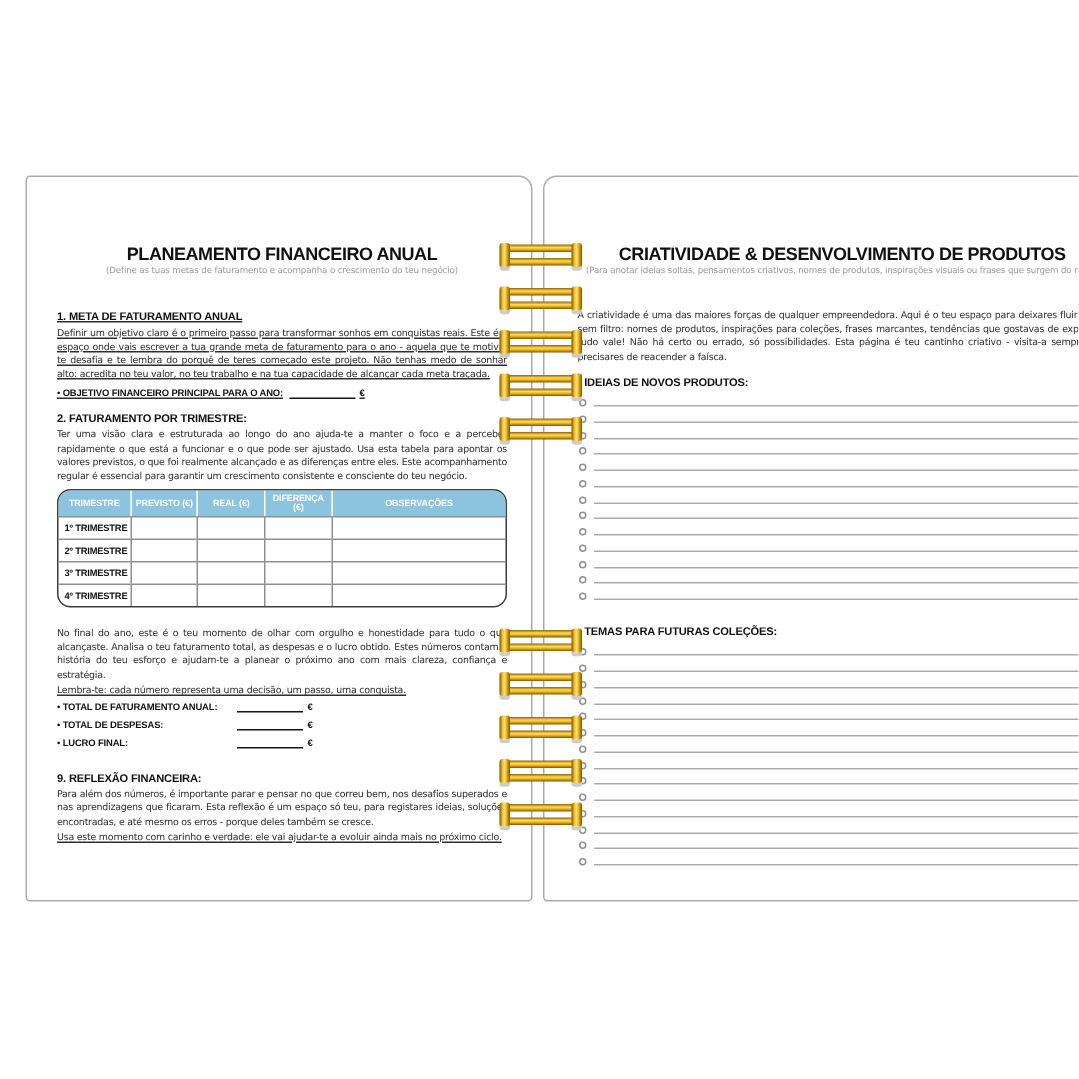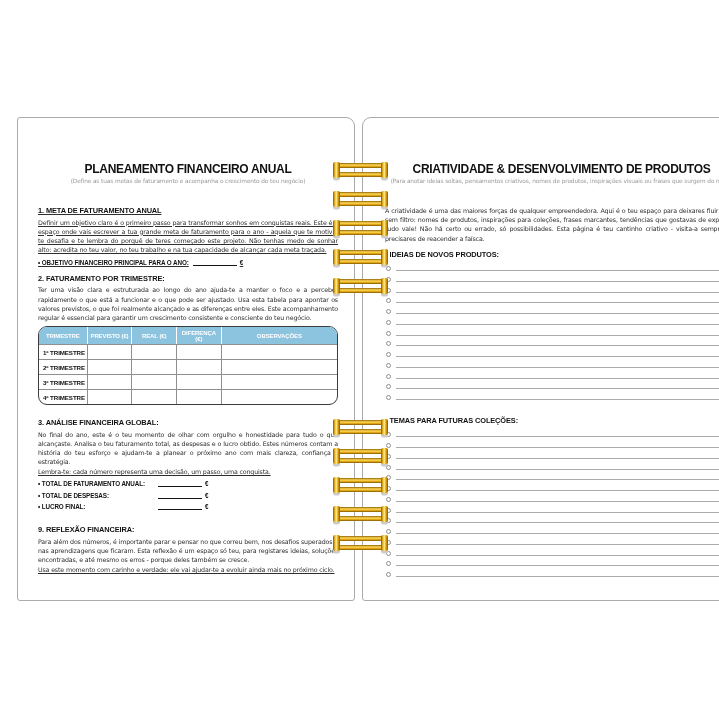--- a/index.html
+++ b/index.html
@@ -126,21 +126,20 @@
                 <td></td>
                 <td></td>
                 <td></td>
                 <td></td>
               </tr>
             </tbody>
         </table>
       </div>
 
       <div class="sec s3">
-        <div class="sec-h">3. ANÁLISE FINANCEIRA GLOBAL:</div>
         <div class="sec-b">No final do ano, este é o teu momento de olhar com orgulho e honestidade para tudo o que alcançaste. Analisa o teu faturamento total, as despesas e o lucro obtido. Estes números contam a história do teu esforço e ajudam-te a planear o próximo ano com mais clareza, confiança e estratégia.</div>
         <div class="note">Lembra-te: cada número representa uma decisão, um passo, uma conquista.</div>
         <div class="frow">
           <span class="lbl">• TOTAL DE FATURAMENTO ANUAL:</span>
           <span class="blank"></span>
           <span class="euro">€</span>
         </div>
         <div class="frow">
           <span class="lbl">• TOTAL DE DESPESAS:</span>
           <span class="blank"></span>

